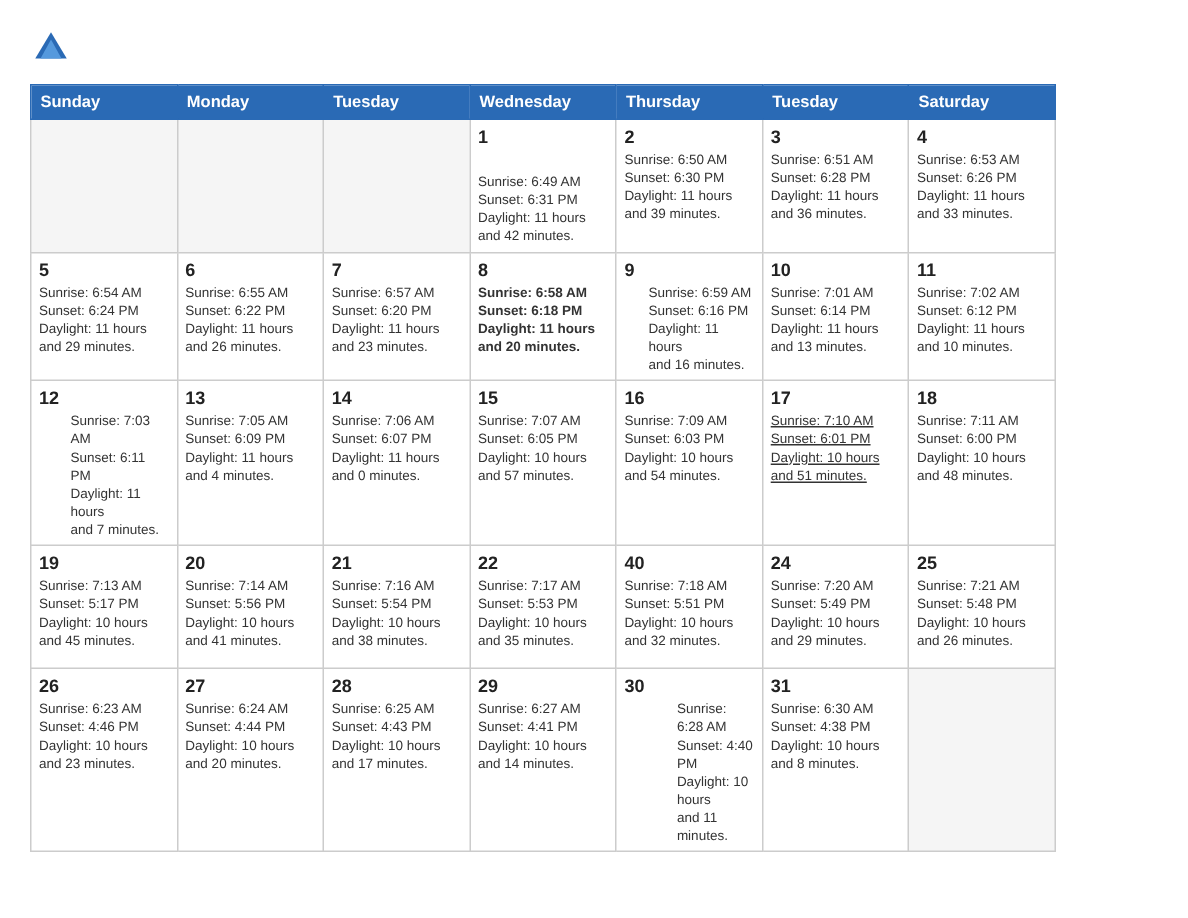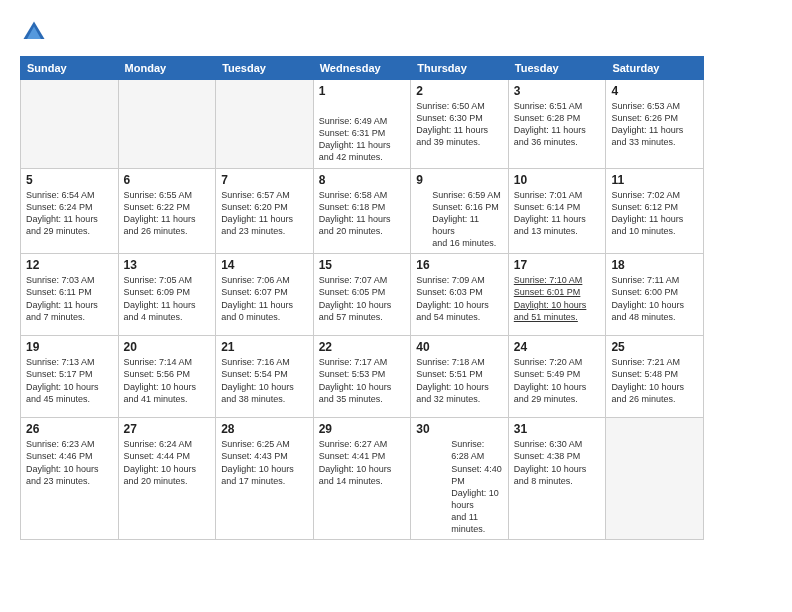--- a/index.html
+++ b/index.html
@@ -177,21 +177,21 @@
           </td>
           <td>
             <div class="day-num">7</div>
             <div class="day-info" style="white-space: pre-line;">Sunrise: 6:57 AM
 Sunset: 6:20 PM
 Daylight: 11 hours
 and 23 minutes.</div>
           </td>
           <td>
             <div class="day-num">8</div>
-            <div class="day-info" style="white-space: pre-line;">Sunrise: 6:58 AM
+            <div class="day-info" style="white-space: pre-line; font-weight: bold;">Sunrise: 6:58 AM
 Sunset: 6:18 PM
 Daylight: 11 hours
 and 20 minutes.</div>
           </td>
           <td>
             <div class="day-num">9</div>
             <div class="day-info" style="white-space: pre-line; margin-left: 16px;">Sunrise: 6:59 AM
 Sunset: 6:16 PM
 Daylight: 11 hours
 and 16 minutes.</div>
@@ -207,21 +207,21 @@
             <div class="day-num">11</div>
             <div class="day-info" style="white-space: pre-line;">Sunrise: 7:02 AM
 Sunset: 6:12 PM
 Daylight: 11 hours
 and 10 minutes.</div>
           </td>
         </tr>
         <tr class="week-row">
           <td>
             <div class="day-num">12</div>
-            <div class="day-info" style="white-space: pre-line;">Sunrise: 7:03 AM
+            <div class="day-info" style="white-space: pre-line; margin-left: 21px;">Sunrise: 7:03 AM
 Sunset: 6:11 PM
 Daylight: 11 hours
 and 7 minutes.</div>
           </td>
           <td>
             <div class="day-num">13</div>
             <div class="day-info" style="white-space: pre-line;">Sunrise: 7:05 AM
 Sunset: 6:09 PM
 Daylight: 11 hours
 and 4 minutes.</div>

